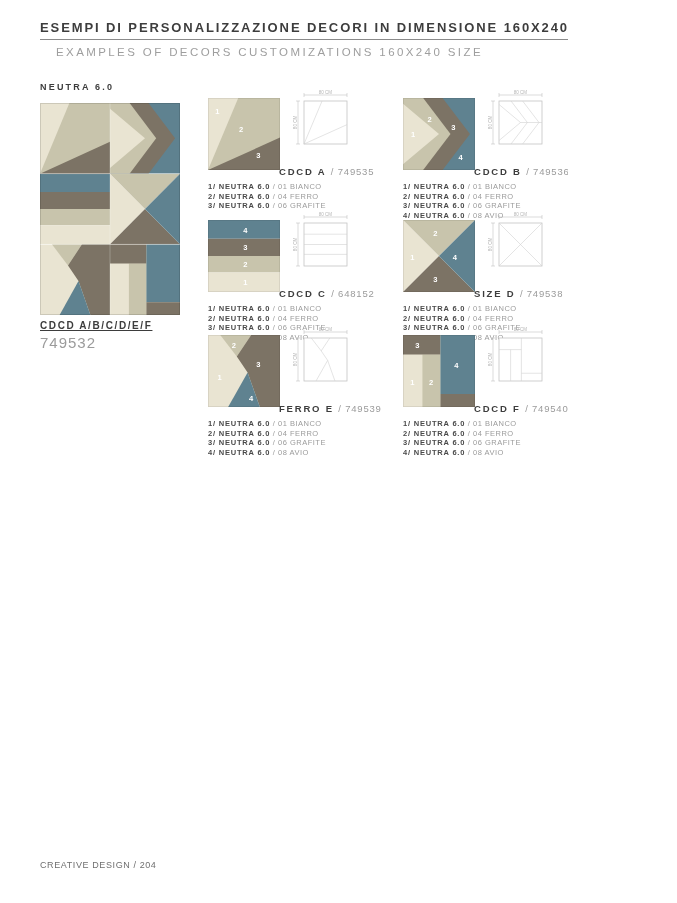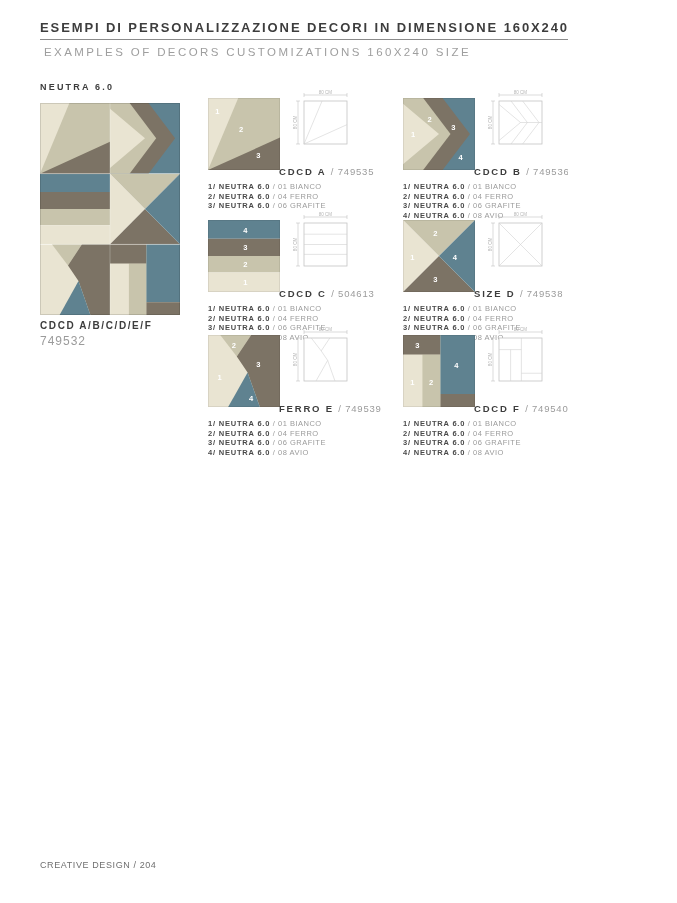--- a/index.html
+++ b/index.html
@@ -11,38 +11,38 @@
     overflow:hidden;
   }
   
   .title{
     position:absolute;left:40px;top:20px;
     font-size:13px;font-weight:bold;letter-spacing:1.9px;
     color:#3d3d3d;border-bottom:1px solid #8a8a8a;padding-bottom:4px;
     white-space:nowrap;
   }
   .subtitle{
-    position:absolute;left:44px;top:46px;
+    position:absolute;left:56px;top:46px;
     font-size:11.5px;font-weight:400;letter-spacing:2.4px;
     color:#9e9e9e;white-space:nowrap;
   }
   .collection{
     position:absolute;left:40px;top:82px;
     font-size:9px;font-weight:bold;letter-spacing:2.2px;color:#3d3d3d;
   }
   
   .composite{position:absolute;left:40px;top:103px;width:140px;height:212px;}
   .composite svg{display:block;}
   .composite-name{
     position:absolute;left:40px;top:320px;
-    font-size:10px;font-weight:bold;letter-spacing:1.6px;color:#3d3d3d;
+    font-size:10px;font-weight:bold;letter-spacing:1.6px;color:#3d3d3d;text-decoration:underline;
   }
   .composite-code{
     position:absolute;left:40px;top:334px;
-    font-size:12px;letter-spacing:1px;color:#9b9b9b;
+    font-size:15px;letter-spacing:1px;color:#9b9b9b;
   }
   
   .card{position:absolute;width:170px;}
   .tile{position:absolute;left:0;top:0;width:72px;height:72px;}
   .tile svg{display:block;}
   .wire{position:absolute;left:82px;top:-9px;width:62px;height:58px;}
   .card-label{
     position:absolute;left:55px;top:63px;width:105px;
     text-align:right;white-space:nowrap;
   }
@@ -215,21 +215,21 @@
             <line x1="6" y1="12" x2="10" y2="12" stroke="#b5b5b5" stroke-width="0.5"></line>
             <line x1="6" y1="55" x2="10" y2="55" stroke="#b5b5b5" stroke-width="0.5"></line>
             <text x="0" y="0" fill="#b5b5b5" font-size="4.5" text-anchor="middle" font-family="Liberation Sans, sans-serif" transform="rotate(-90 6.5 33.5) translate(6.5 33.5)">80 CM</text>
             <rect x="14" y="12" width="43" height="43" fill="#ffffff" stroke="#c4c4c4" stroke-width="0.8"></rect>
             <line x1="14" y1="23.18" x2="57" y2="23.18" stroke="#d2d2d2" stroke-width="0.6"></line>
             <line x1="14" y1="33.5" x2="57" y2="33.5" stroke="#d2d2d2" stroke-width="0.6"></line>
             <line x1="14" y1="43.39" x2="57" y2="43.39" stroke="#d2d2d2" stroke-width="0.6"></line>
           </svg></div>
     <div class="card-label">
       <span class="lbl">CDCD C</span>
-      <span class="code"> / 504613</span>
+      <span class="code"> / 648152</span>
     </div>
     <div class="mats">
           <div class="mat-row"><span class="lead">1/ NEUTRA 6.0</span><span class="value"> / 01 BIANCO</span></div>
           <div class="mat-row"><span class="lead">2/ NEUTRA 6.0</span><span class="value"> / 04 FERRO</span></div>
           <div class="mat-row"><span class="lead">3/ NEUTRA 6.0</span><span class="value"> / 06 GRAFITE</span></div>
           <div class="mat-row"><span class="lead">4/ NEUTRA 6.0</span><span class="value"> / 08 AVIO</span></div>
         </div>
   </div>
       <div class="card" style="left: 403px; top: 220px;">
     <div class="tile">

